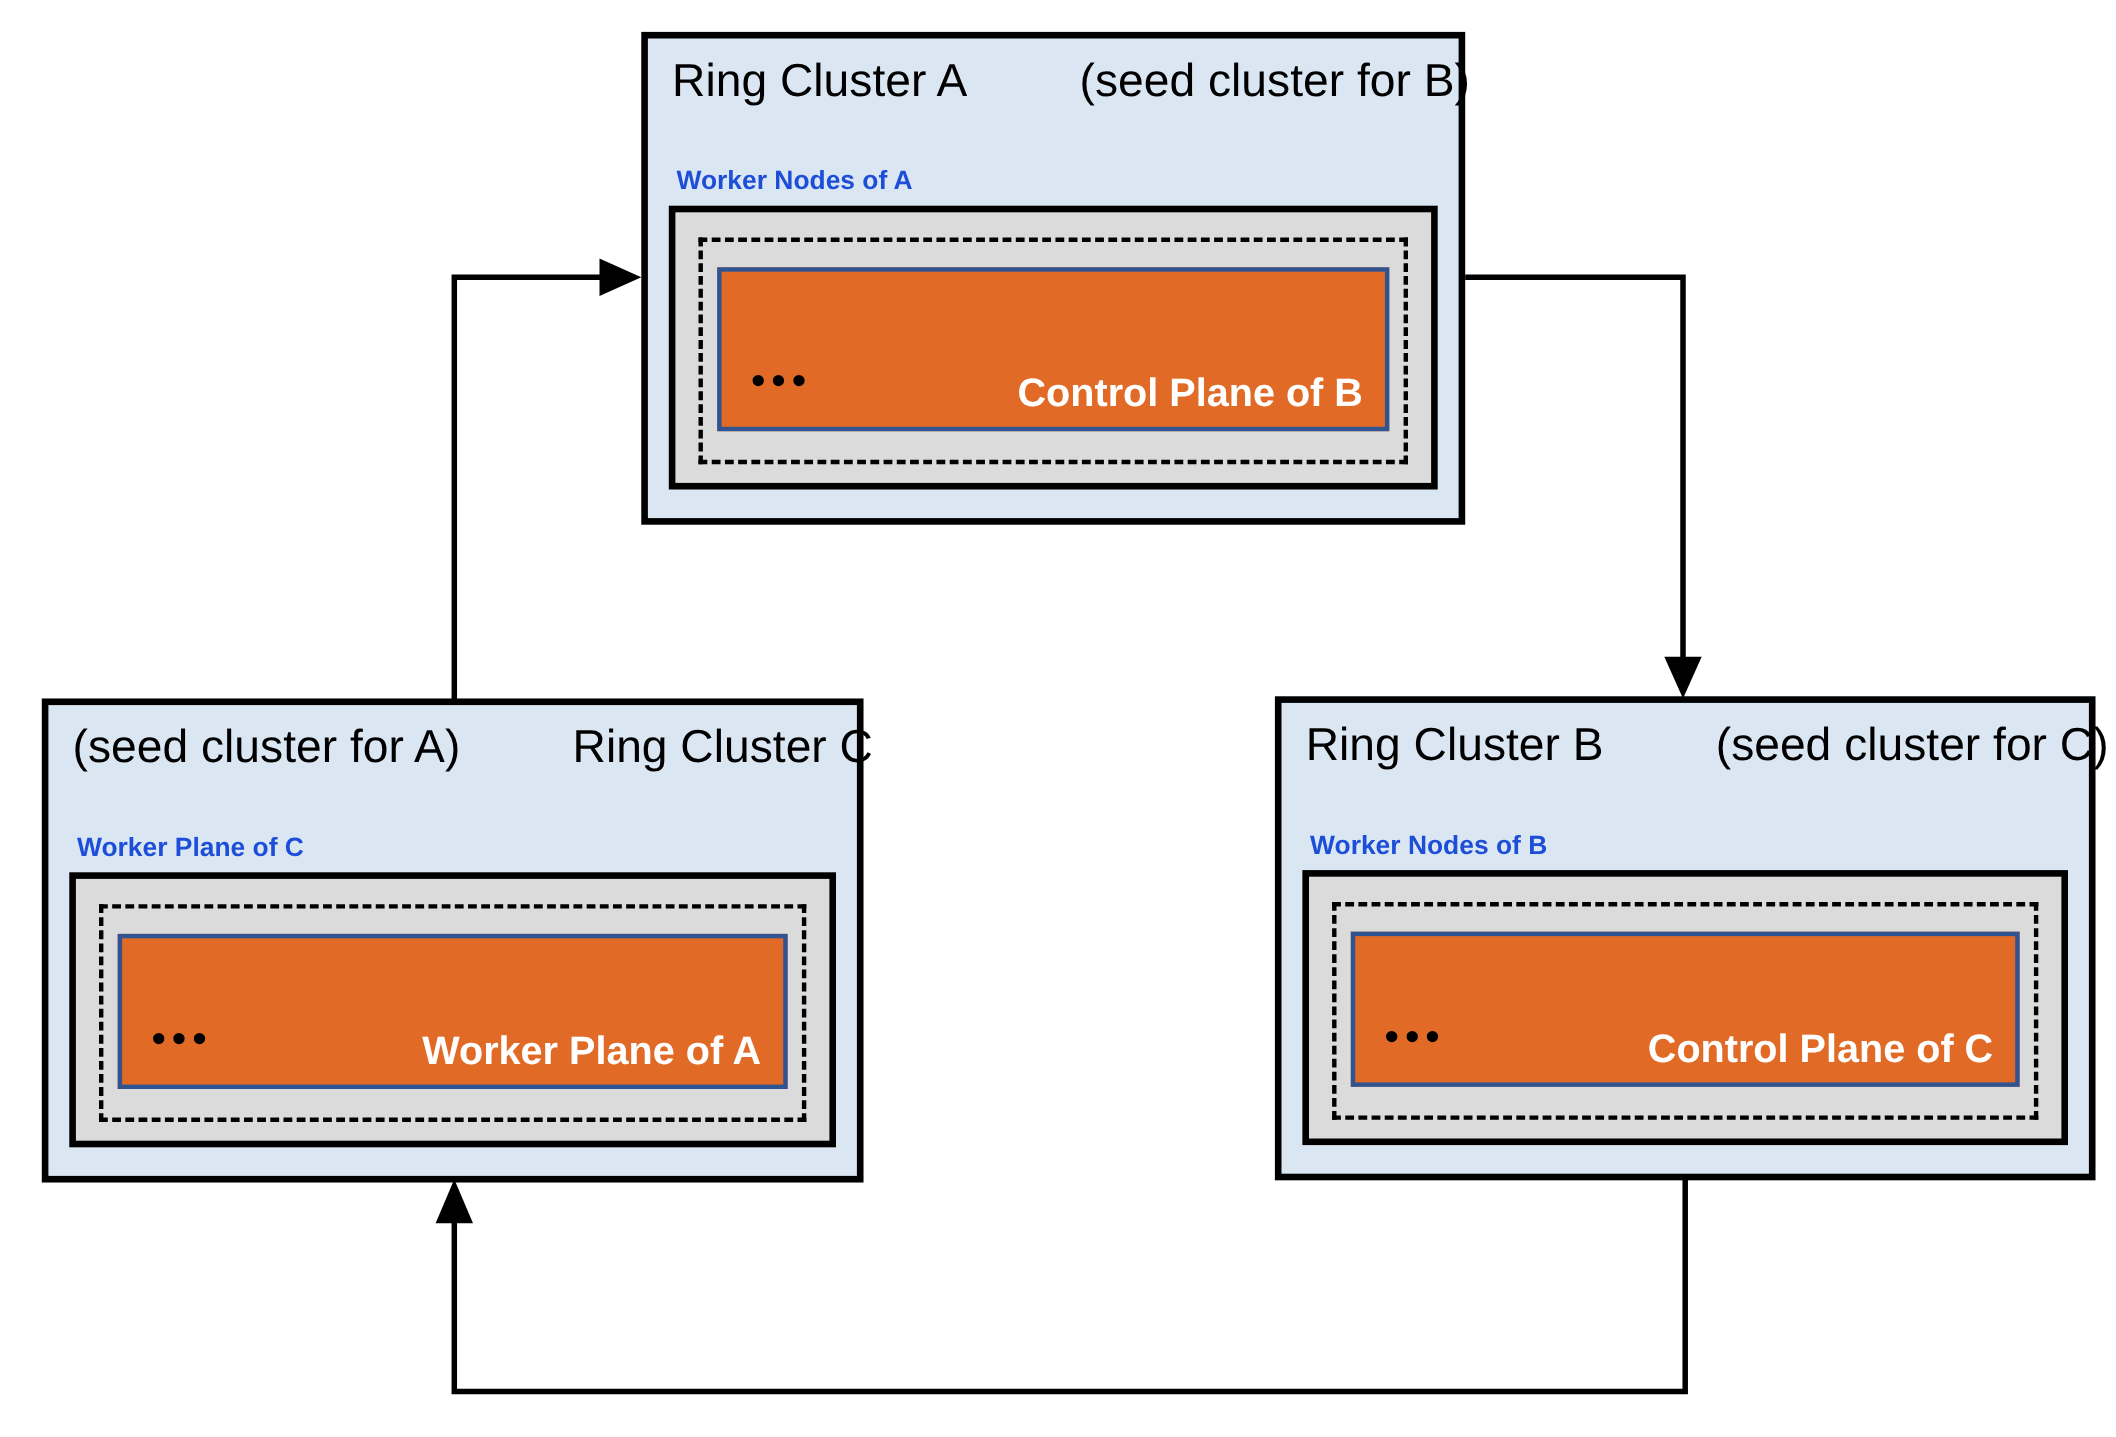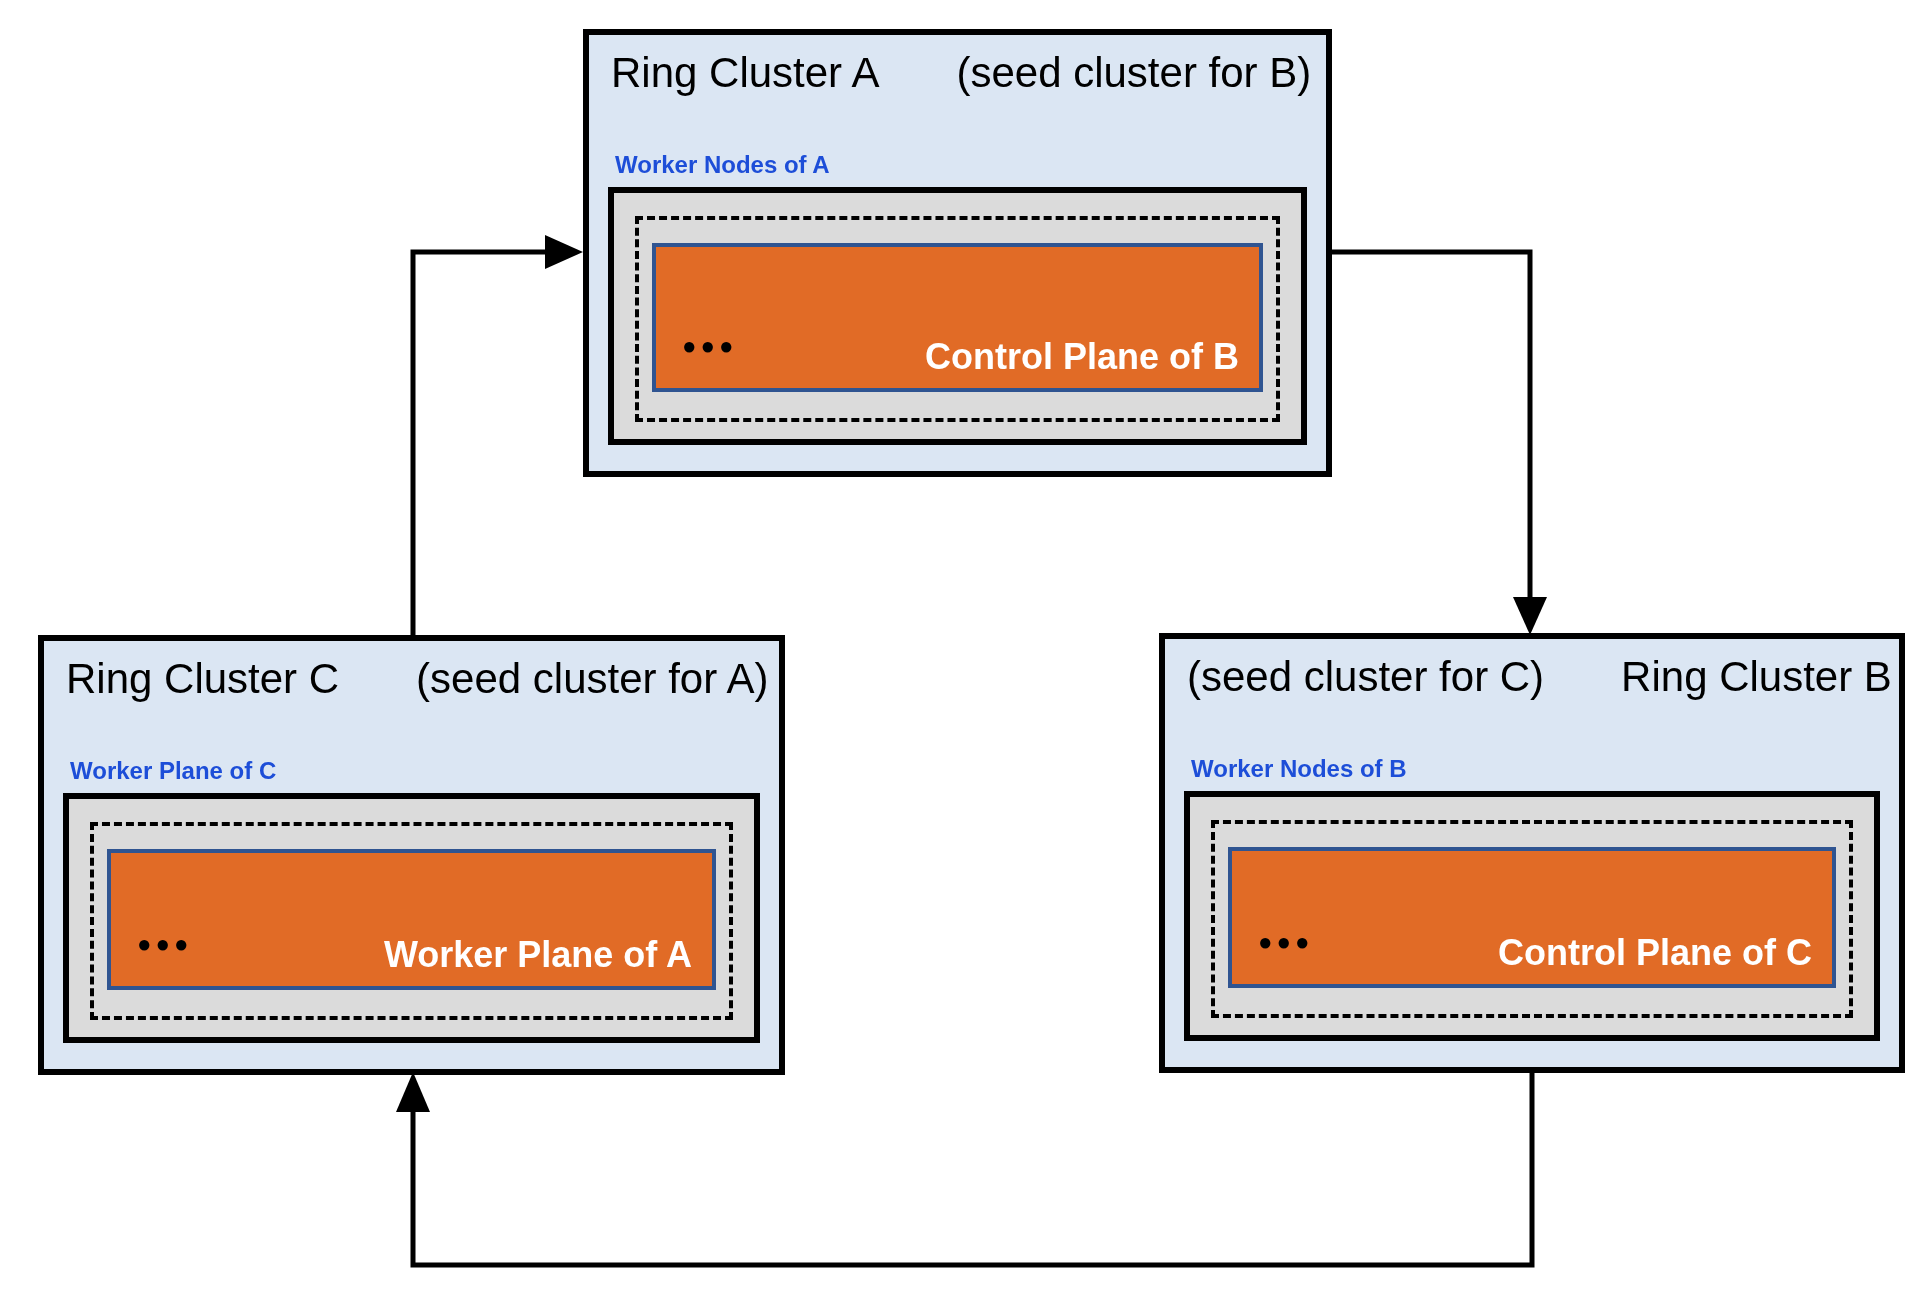--- a/index.html
+++ b/index.html
@@ -21,21 +21,21 @@
     position: absolute;
     background: #dbe6f3;
     border: 6px solid #000000;
     box-sizing: border-box;
   }
   .cluster-title {
     position: absolute;
     left: 22px;
     top: 12px;
     display: flex;
-    gap: 77px;
+    gap: 102px;
     font-size: 42px;
     line-height: 1.25;
     color: #000000;
     white-space: nowrap;
   }
   .worker-label {
     position: absolute;
     left: 26px;
     top: 116px;
     font-size: 24px;
@@ -131,38 +131,38 @@
         <div class="control-plane">
           <span class="dots">●●●</span>
           <span class="cp-label">Control Plane of B</span>
         </div>
       </div>
     </div>
   </section>
 
   <section class="cluster" id="cluster-c">
     <div class="cluster-title">
+      <span>(seed cluster for A)</span>
       <span>Ring Cluster C</span>
-      <span>(seed cluster for A)</span>
     </div>
     <div class="worker-label">Worker Plane of C</div>
     <div class="node-box">
       <div class="dashed-box">
         <div class="control-plane">
           <span class="dots">●●●</span>
           <span class="cp-label">Worker Plane of A</span>
         </div>
       </div>
     </div>
   </section>
 
   <section class="cluster" id="cluster-b">
     <div class="cluster-title">
+      <span>Ring Cluster B</span>
       <span>(seed cluster for C)</span>
-      <span>Ring Cluster B</span>
     </div>
     <div class="worker-label">Worker Nodes of B</div>
     <div class="node-box">
       <div class="dashed-box">
         <div class="control-plane">
           <span class="dots">●●●</span>
           <span class="cp-label">Control Plane of C</span>
         </div>
       </div>
     </div>

